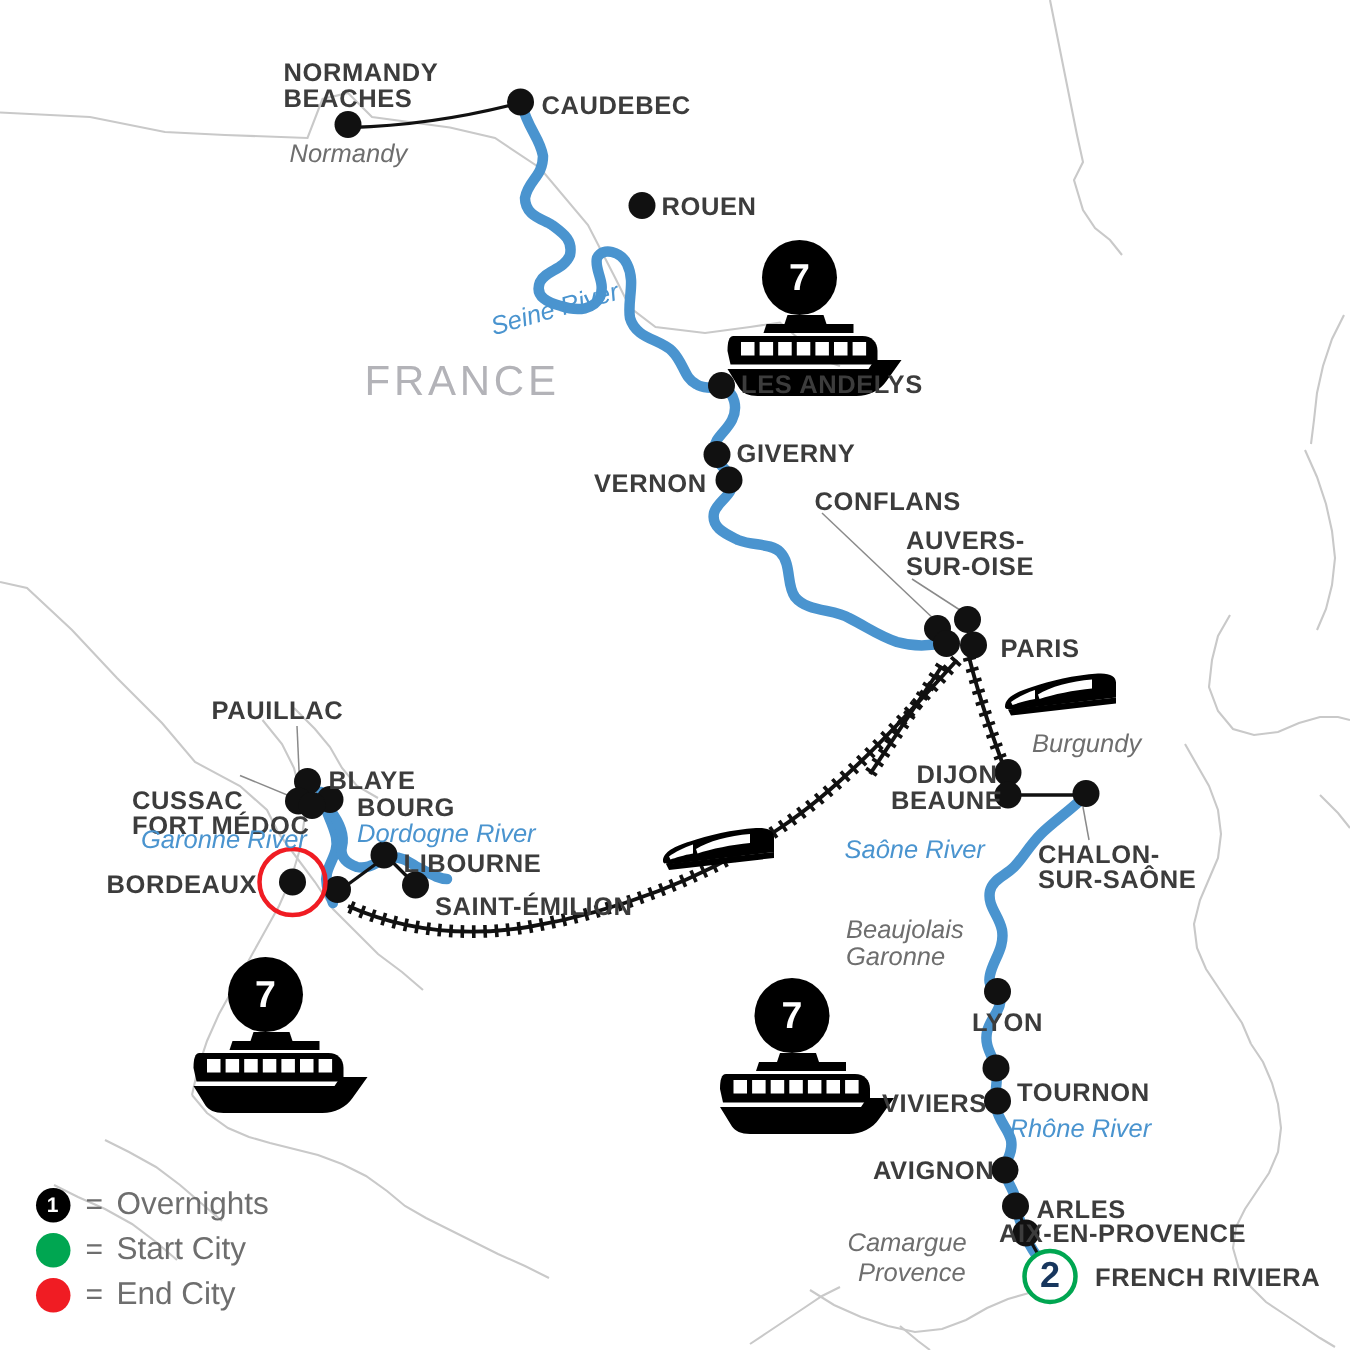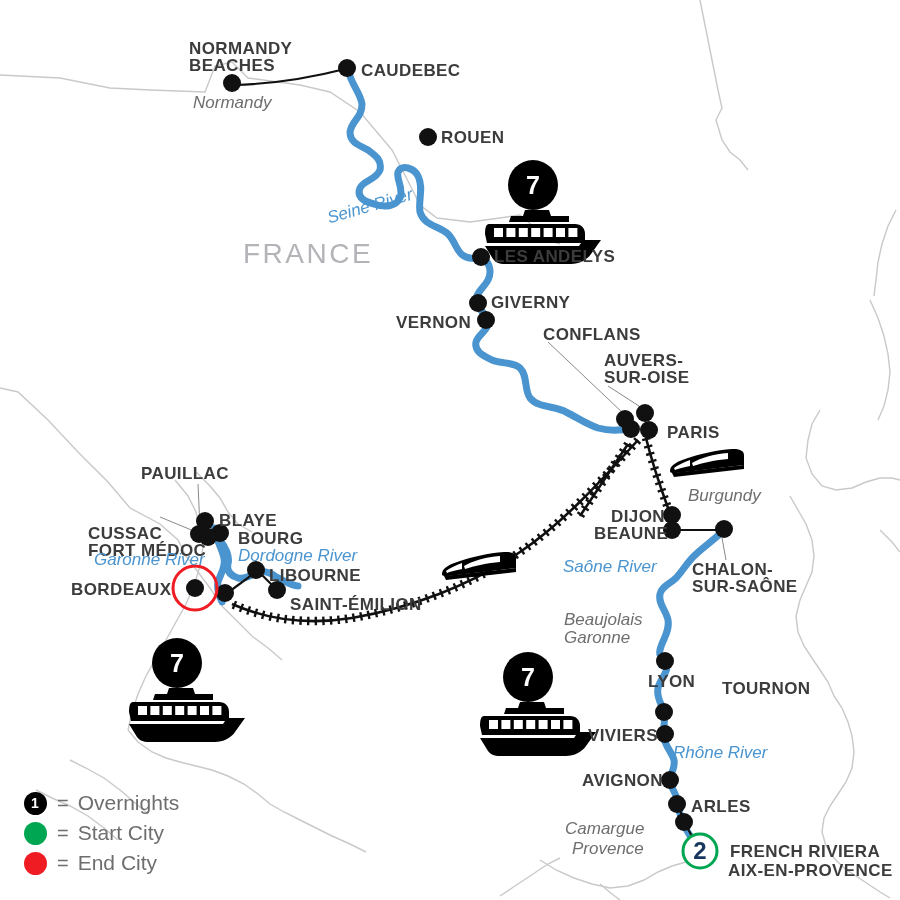--- a/index.html
+++ b/index.html
@@ -331,25 +331,25 @@
       <div class="city-label" style="left: 396px; top: 314px;">VERNON</div>
       <div class="city-label" style="left: 543px; top: 326px;">CONFLANS</div>
       <div class="city-label two-line" style="left: 604px; top: 352px;">AUVERS-
 SUR-OISE</div>
       <div class="city-label" style="left: 667px; top: 424px;">PARIS</div>
       <div class="city-label" style="left: 611px; top: 508px;">DIJON</div>
       <div class="city-label" style="left: 594px; top: 525px;">BEAUNE</div>
       <div class="city-label two-line" style="left: 692px; top: 561px;">CHALON-
 SUR-SAÔNE</div>
       <div class="city-label" style="left: 648px; top: 653px; margin-top: 20px;">LYON</div>
-      <div class="city-label" style="left: 678px; top: 680px; margin-left: 44px;">TOURNON</div>
+      <div class="city-label" style="left: 678px; top: 720px;">TOURNON</div>
       <div class="city-label" style="left: 588px; top: 727px;">VIVIERS</div>
       <div class="city-label" style="left: 582px; top: 772px;">AVIGNON</div>
       <div class="city-label" style="left: 691px; top: 798px;">ARLES</div>
-      <div class="city-label" style="left: 728px; top: 814px; margin-top: 48px;">AIX-EN-PROVENCE</div>
+      <div class="city-label" style="left: 666px; top: 814px;">AIX-EN-PROVENCE</div>
       <div class="city-label" style="left: 219px; top: 512px;">BLAYE</div>
       <div class="city-label" style="left: 238px; top: 530px;">BOURG</div>
       <div class="city-label" style="left: 141px; top: 465px;">PAUILLAC</div>
       <div class="city-label two-line" style="left: 88px; top: 513px; margin-top: 12px;">CUSSAC
 FORT MÉDOC</div>
       <div class="city-label" style="left: 269px; top: 567px;">LIBOURNE</div>
       <div class="city-label" style="left: 290px; top: 596px;">SAINT-ÉMILION</div>
       <div class="city-label" style="left: 71px; top: 581px;">BORDEAUX</div>
       <div class="region-label" style="left: 193px; top: 94px;">Normandy</div>
       <div class="region-label" style="left: 688px; top: 487px;">Burgundy</div>

